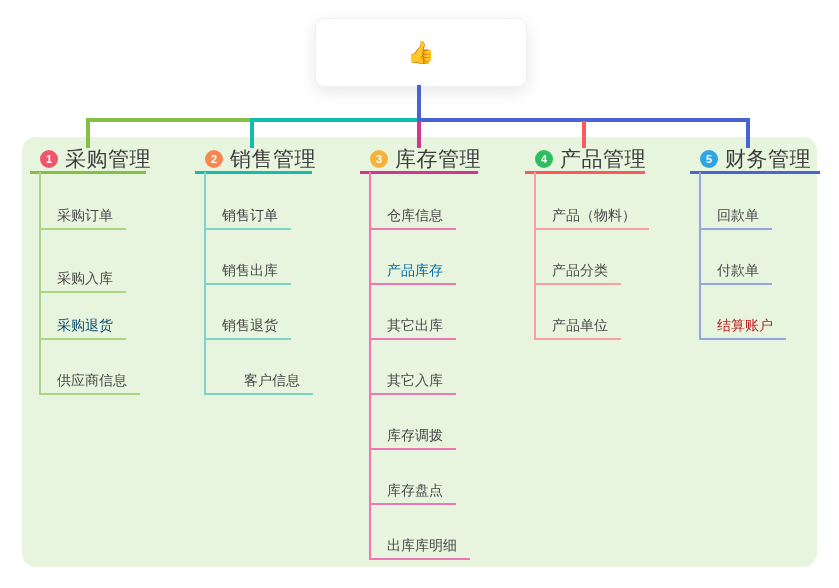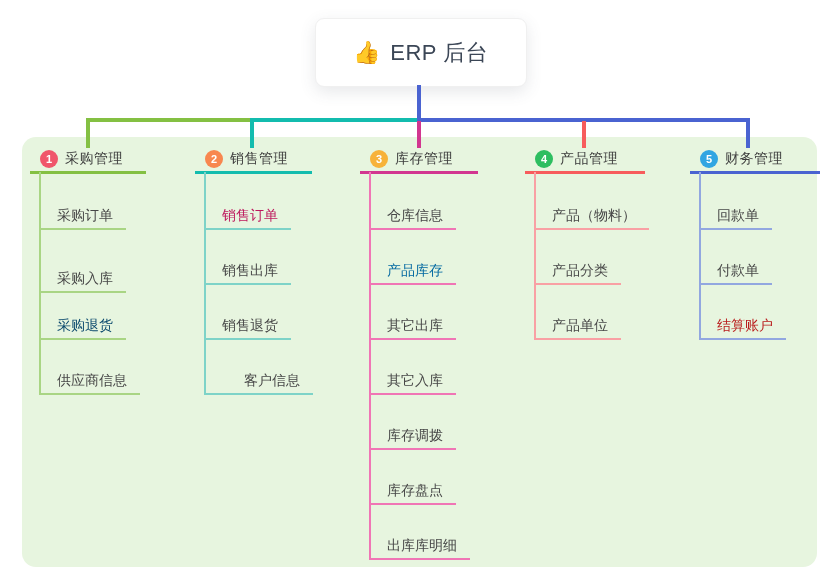--- a/index.html
+++ b/index.html
@@ -19,37 +19,36 @@
   .hline,.vline{position:absolute;}
   .branch-header{
     position:absolute;top:147px;height:27px;box-sizing:border-box;
     display:flex;align-items:center;gap:7px;padding-left:10px;
     border-bottom:3px solid transparent;
   }
   .badge{
     width:18px;height:18px;border-radius:50%;color:#fff;font-size:11px;font-weight:700;
     display:flex;align-items:center;justify-content:center;flex:0 0 auto;
   }
-  .branch-label{font-size:14px;font-weight:500;letter-spacing:.5px;white-space:nowrap;}
+  .branch-label{font-size:21px;font-weight:500;letter-spacing:.5px;white-space:nowrap;}
   .spine{position:absolute;width:2px;}
   .child-row{
     position:absolute;height:26px;box-sizing:border-box;line-height:23px;
     padding:0 13px 0 18px;border-bottom:2px solid transparent;
     font-size:14px;white-space:nowrap;
   }
 </style>
 </head>
 <body>
 
 <div class="stage" style="background: rgb(255, 255, 255);">
   <div class="panel" style="background: rgb(231, 245, 223);"></div>
 
   <div class="root-card" style="color: rgb(59, 70, 86);">
     <span class="root-icon">👍</span>
-    <span class="root-title">ERP 后台</span>
   </div>
 
   <div id="links">
       <div class="vline" style="left: 417px; top: 85px; width: 4px; height: 36px; background: rgb(74, 99, 209);"></div>
       <div class="hline" style="left: 86px; top: 118px; width: 168px; height: 4px; background: rgb(132, 192, 67);"></div>
       <div class="hline" style="left: 250px; top: 118px; width: 171px; height: 4px; background: rgb(19, 188, 174);"></div>
       <div class="hline" style="left: 417px; top: 118px; width: 333px; height: 4px; background: rgb(74, 99, 209);"></div>
       <div class="vline" style="left: 86px; top: 121px; width: 4px; height: 27px; background: rgb(132, 192, 67);"></div>
       <div class="vline" style="left: 250px; top: 121px; width: 4px; height: 27px; background: rgb(19, 188, 174);"></div>
       <div class="vline" style="left: 417px; top: 121px; width: 4px; height: 27px; background: rgb(210, 54, 144);"></div>
@@ -64,21 +63,21 @@
       <div class="spine" style="left: 39px; top: 172px; width: 2px; height: 223px; background: rgb(169, 213, 132);"></div>
       <div class="child-row" style="left: 39px; top: 204px; border-bottom-color: rgb(169, 213, 132); color: rgb(71, 71, 71);">采购订单</div>
       <div class="child-row" style="left: 39px; top: 267px; border-bottom-color: rgb(169, 213, 132); color: rgb(71, 71, 71);">采购入库</div>
       <div class="child-row" style="left: 39px; top: 314px; border-bottom-color: rgb(169, 213, 132); color: #0c4a6e;">采购退货</div>
       <div class="child-row" style="left: 39px; top: 369px; border-bottom-color: rgb(169, 213, 132); color: rgb(71, 71, 71);">供应商信息</div>
       <div class="branch-header" style="left: 195px; width: 117px; border-bottom-color: rgb(19, 188, 174);">
         <span class="badge" style="background: rgb(248, 135, 79);">2</span>
         <span class="branch-label" style="color: rgb(60, 60, 60);">销售管理</span>
       </div>
       <div class="spine" style="left: 204px; top: 172px; width: 2px; height: 223px; background: rgb(126, 211, 200);"></div>
-      <div class="child-row" style="left: 204px; top: 204px; border-bottom-color: rgb(126, 211, 200); color: #be185d;">销售订单</div>
+      <div class="child-row" style="left: 204px; top: 204px; border-bottom-color: rgb(126, 211, 200); color: #404040;">销售订单</div>
       <div class="child-row" style="left: 204px; top: 259px; border-bottom-color: rgb(126, 211, 200); color: rgb(71, 71, 71);">销售出库</div>
       <div class="child-row" style="left: 204px; top: 314px; border-bottom-color: rgb(126, 211, 200); color: rgb(71, 71, 71);">销售退货</div>
       <div class="child-row" style="left: 204px; top: 369px; border-bottom-color: rgb(126, 211, 200); color: rgb(71, 71, 71); padding-left: 40px;">客户信息</div>
       <div class="branch-header" style="left: 360px; width: 118px; border-bottom-color: rgb(210, 54, 144);">
         <span class="badge" style="background: rgb(247, 178, 57);">3</span>
         <span class="branch-label" style="color: rgb(60, 60, 60);">库存管理</span>
       </div>
       <div class="spine" style="left: 369px; top: 172px; width: 2px; height: 388px; background: rgb(240, 117, 181);"></div>
       <div class="child-row" style="left: 369px; top: 204px; border-bottom-color: rgb(240, 117, 181); color: rgb(71, 71, 71);">仓库信息</div>
       <div class="child-row" style="left: 369px; top: 259px; border-bottom-color: rgb(240, 117, 181); color: #0369a1;">产品库存</div>

